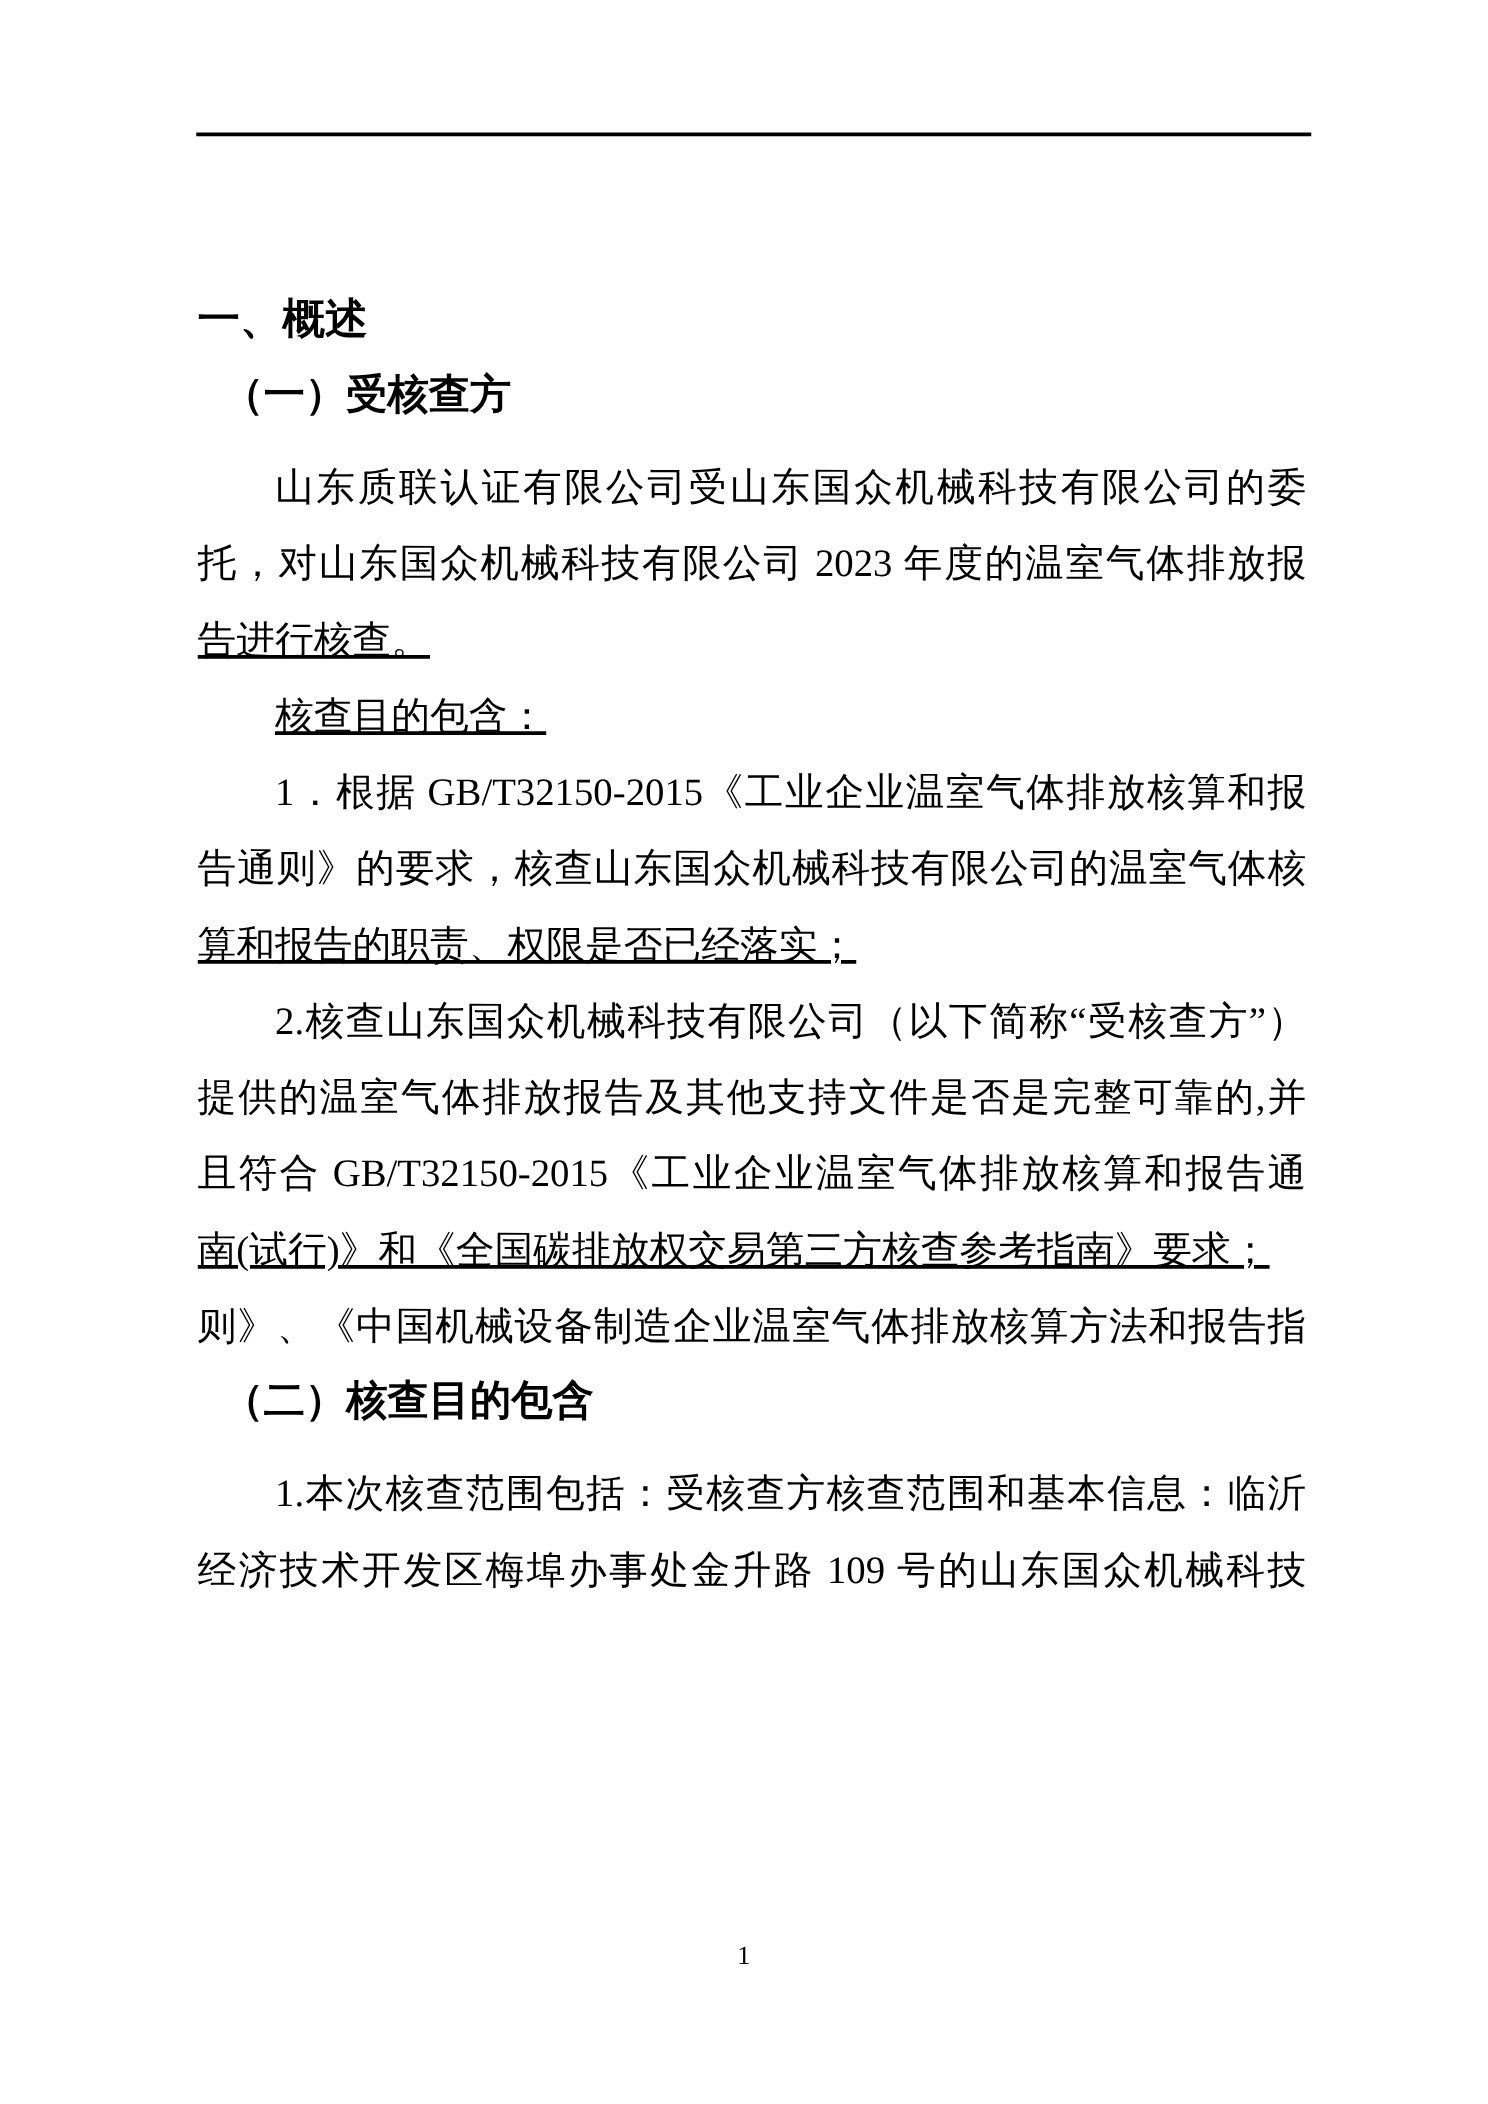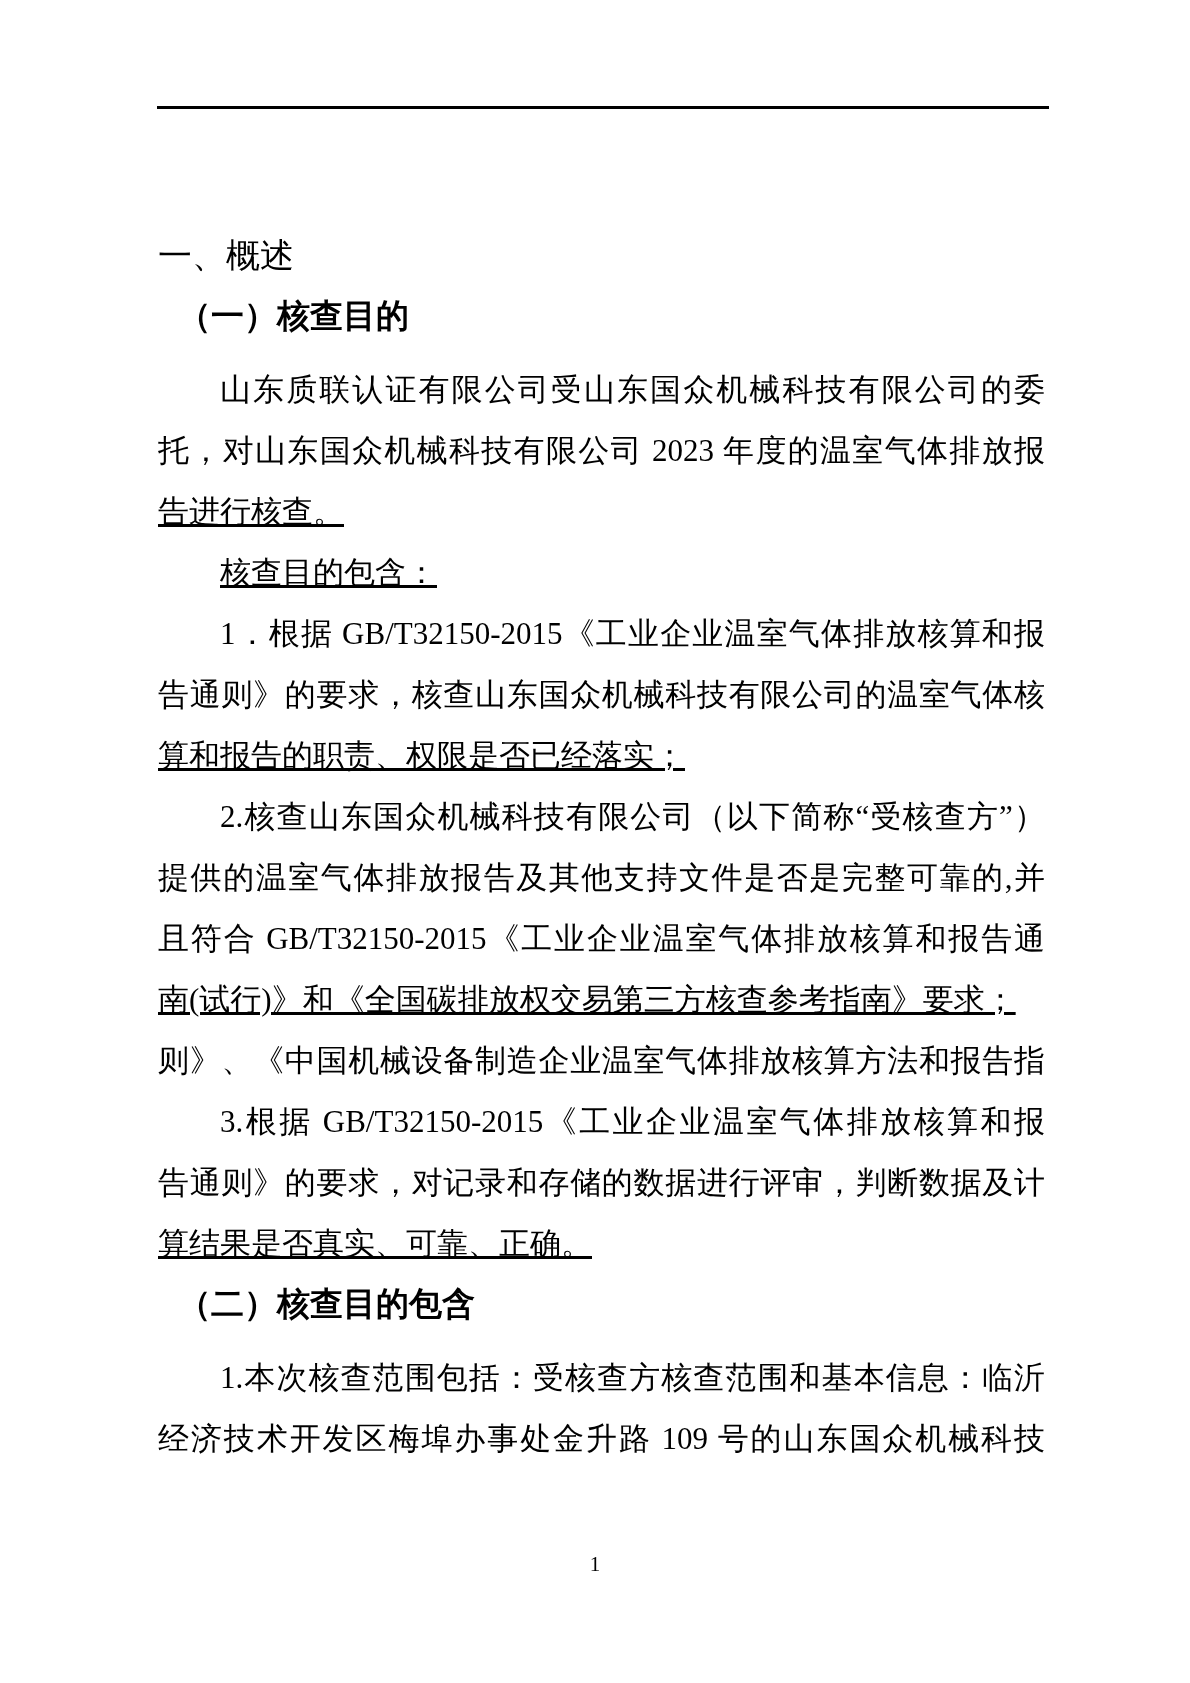--- a/index.html
+++ b/index.html
@@ -27,21 +27,21 @@
   .content {
     position: absolute;
     left: 158px;
     top: 225px;
     width: 887px;
     font-size: 31px;
     color: #000000;
   }
   .h1 {
     font-size: 34px;
-    font-weight: normal;
+    font-weight: bold;
     line-height: 61px;
     height: 61px;
     white-space: nowrap;
   }
   .h2 {
     font-size: 33px;
     font-weight: bold;
     line-height: 61px;
     height: 61px;
     margin-bottom: 12px;
@@ -70,46 +70,41 @@
     color: #000000;
   }
 </style>
 </head>
 <body>
 
 <div class="page">
   <div class="header-rule"></div>
   <main class="content">
       <div class="h1">一、概述</div>
-      <div class="h2">（一）核查目的</div>
+      <div class="h2">（一）受核查方</div>
       <div class="para">
         <div class="line indent">山东质联认证有限公司受山东国众机械科技有限公司的委</div>
         <div class="line">托，对山东国众机械科技有限公司 2023 年度的温室气体排放报</div>
         <div class="line last">告进行核查。</div>
       </div>
       <div class="para">
         <div class="line indent last">核查目的包含：</div>
       </div>
       <div class="para">
         <div class="line indent">1．根据 GB/T32150-2015《工业企业温室气体排放核算和报</div>
         <div class="line">告通则》的要求，核查山东国众机械科技有限公司的温室气体核</div>
         <div class="line last">算和报告的职责、权限是否已经落实；</div>
       </div>
       <div class="para">
         <div class="line indent">2.核查山东国众机械科技有限公司（以下简称“受核查方”）</div>
         <div class="line">提供的温室气体排放报告及其他支持文件是否是完整可靠的,并</div>
         <div class="line">且符合 GB/T32150-2015《工业企业温室气体排放核算和报告通</div>
         <div class="line last">南(试行)》和《全国碳排放权交易第三方核查参考指南》要求；</div>
         <div class="line">则》、《中国机械设备制造企业温室气体排放核算方法和报告指</div>
       </div>
-      <div class="para">
-        <div class="line indent">3.根据 GB/T32150-2015《工业企业温室气体排放核算和报</div>
-        <div class="line">告通则》的要求，对记录和存储的数据进行评审，判断数据及计</div>
-        <div class="line last">算结果是否真实、可靠、正确。</div>
-      </div>
       <div class="h2">（二）核查目的包含</div>
       <div class="para">
         <div class="line indent">1.本次核查范围包括：受核查方核查范围和基本信息：临沂</div>
         <div class="line">经济技术开发区梅埠办事处金升路 109 号的山东国众机械科技</div>
       </div>
     </main>
   <footer class="footer">
     <span class="page-number">1</span>
   </footer>
 </div>

